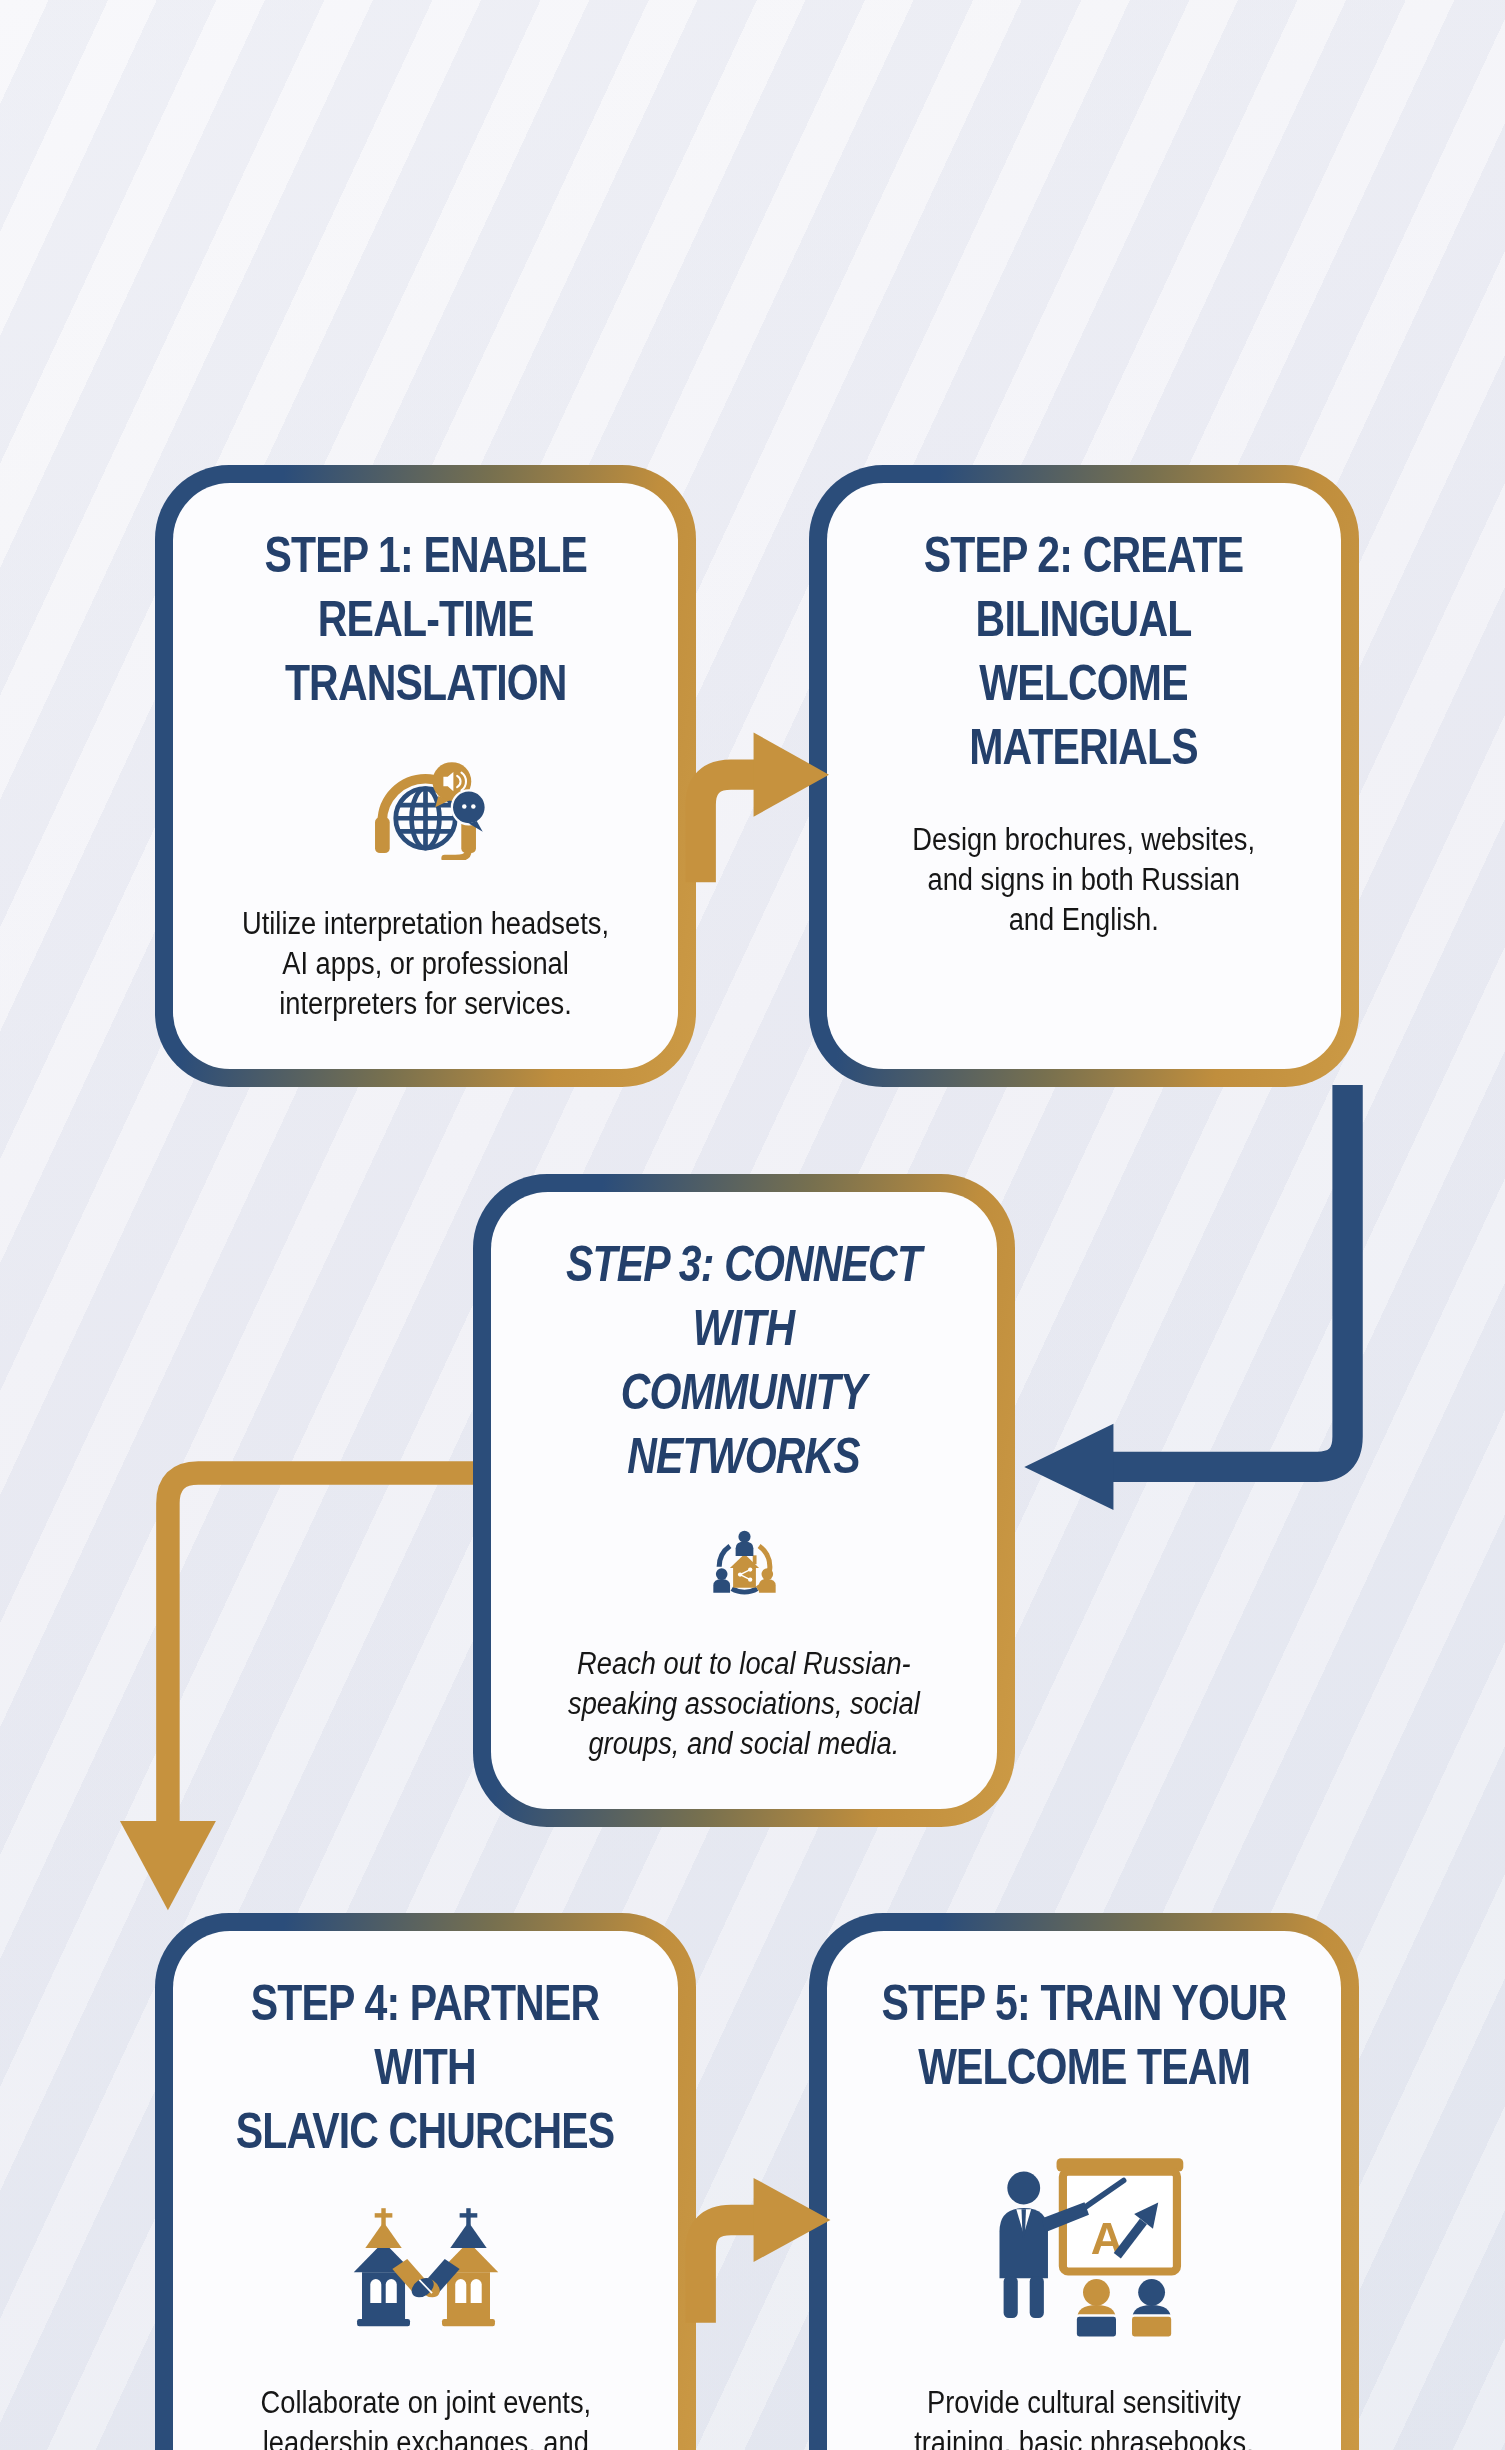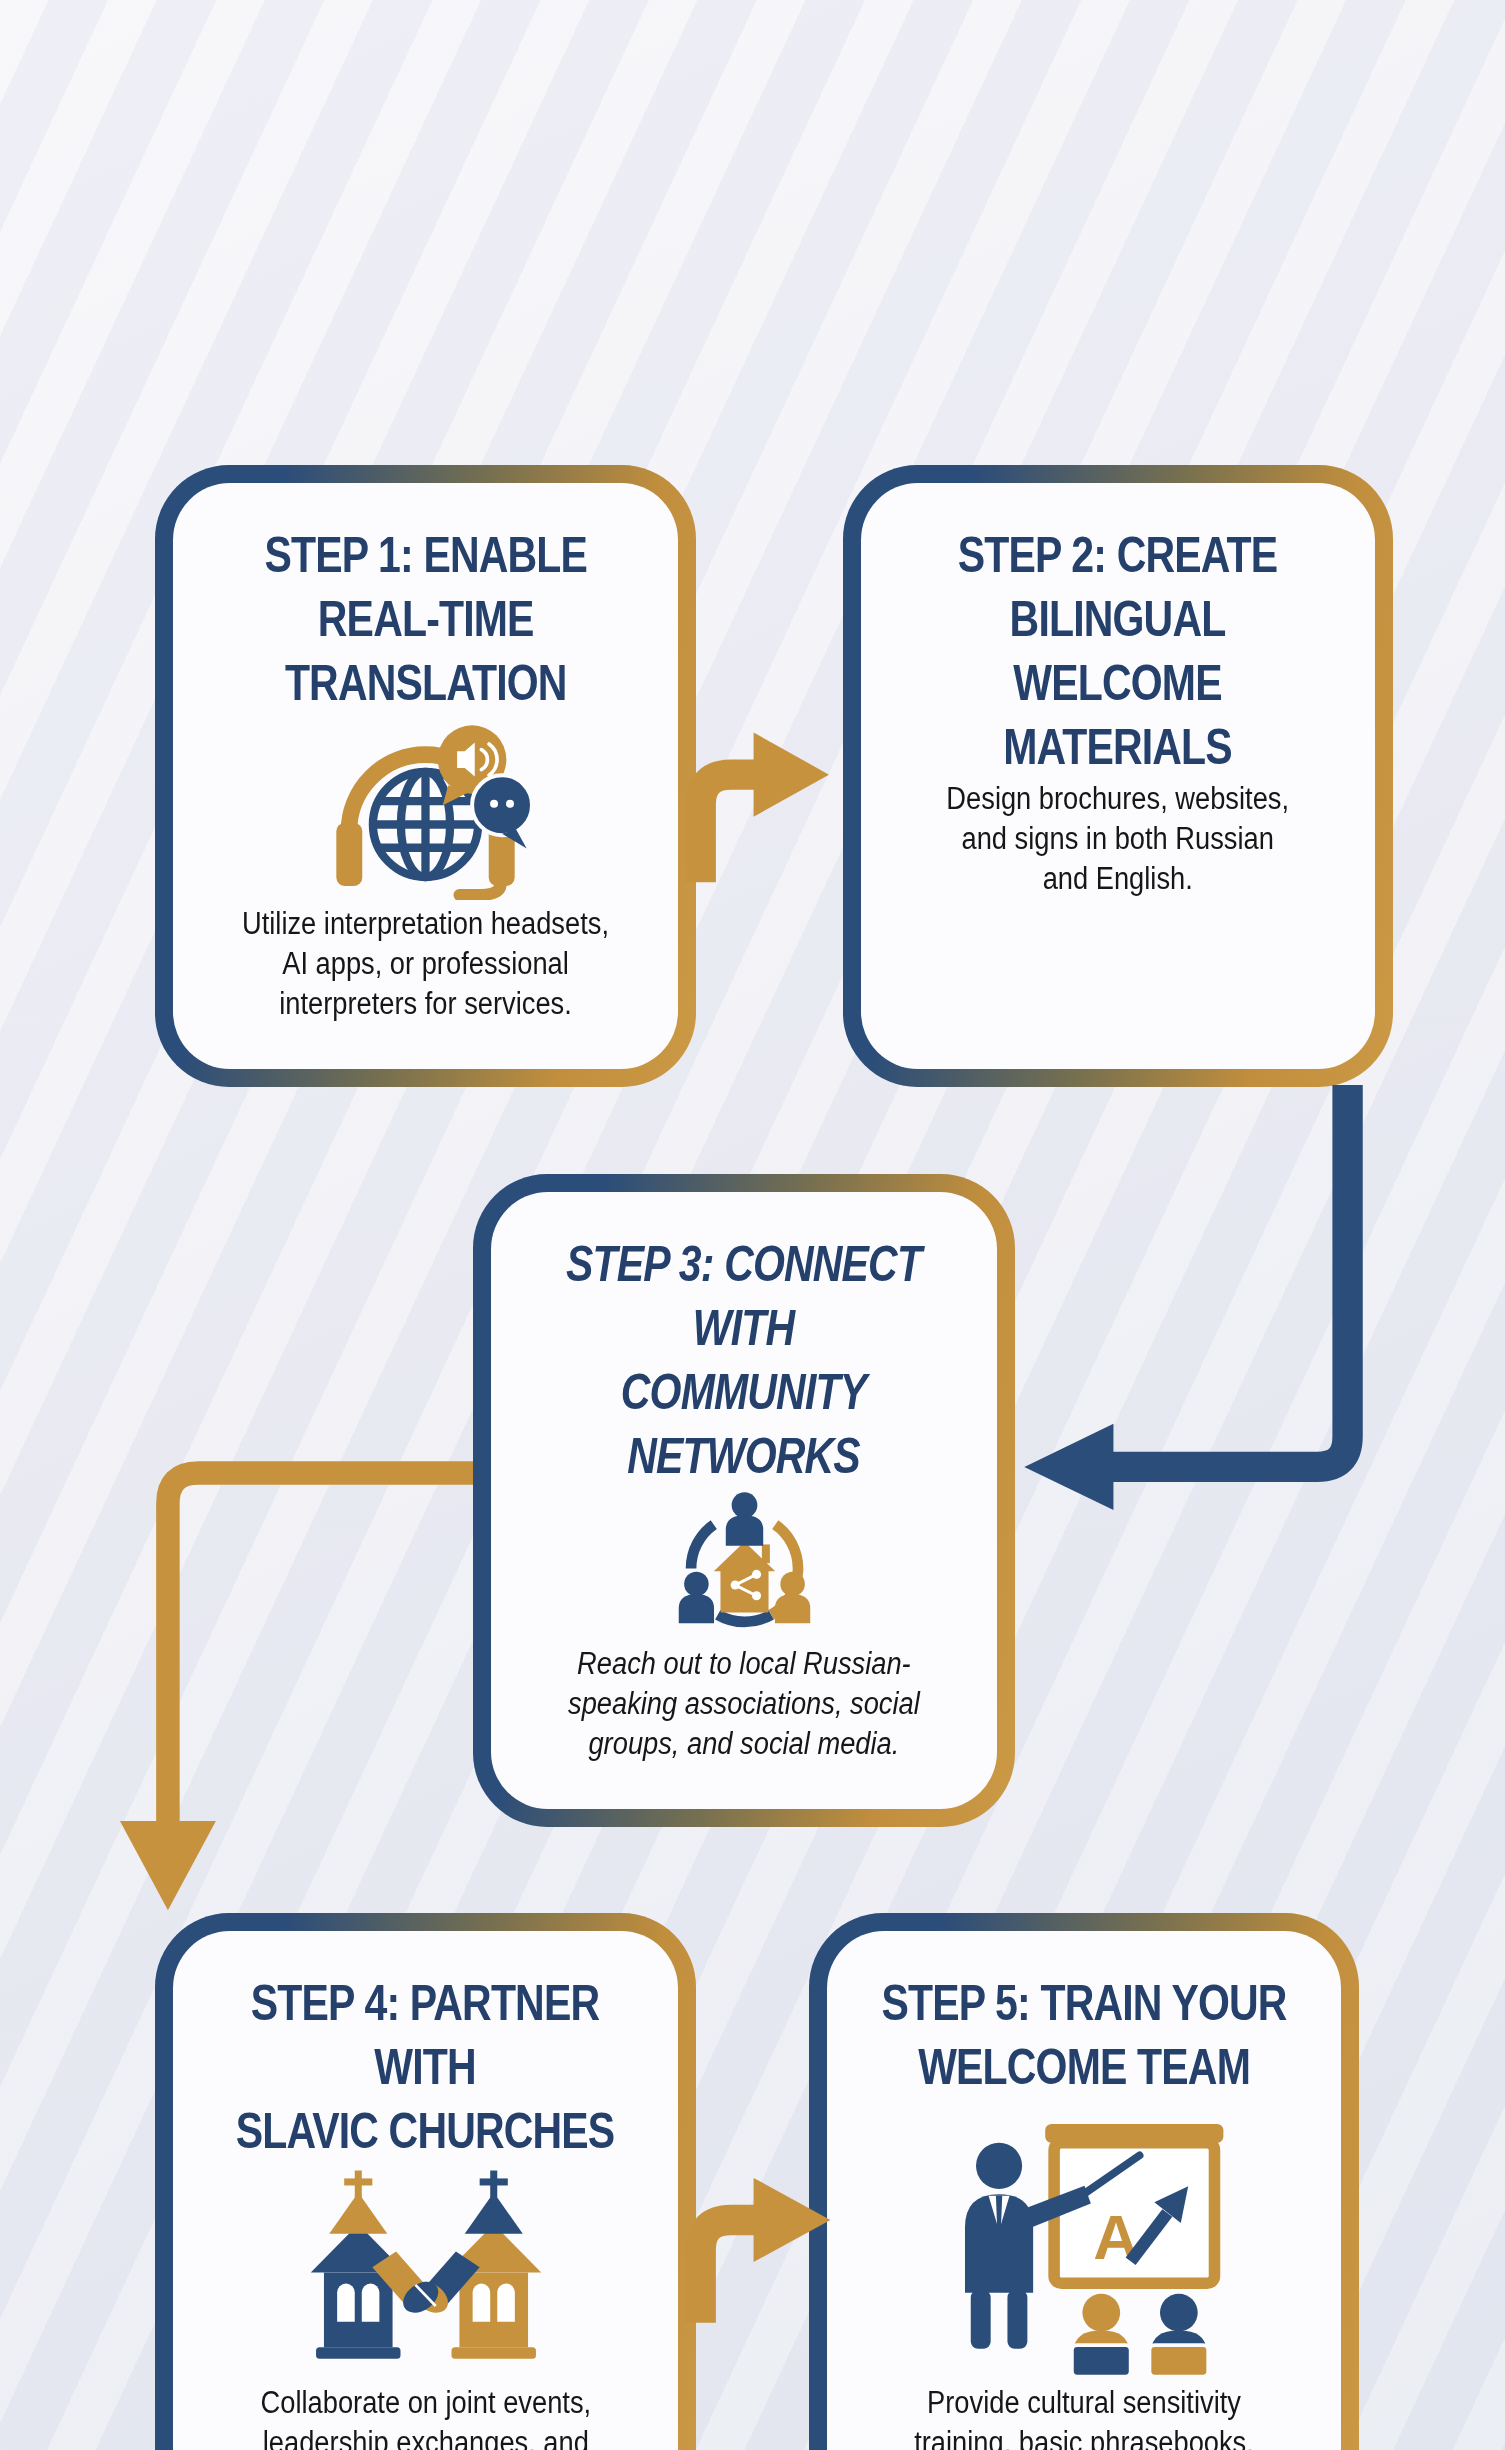--- a/index.html
+++ b/index.html
@@ -15,30 +15,30 @@
     pointer-events:none;
   }
   .title { position:absolute; top:81px; left:0; width:100%; text-align:center; font-weight:bold; z-index:2; }
   .title div { line-height:92px; letter-spacing:-1px; transform:scaleX(.88); white-space:nowrap; }
   .t1 { font-size:87px; color:#2D4F80; }
   .t2,.t3 { font-size:87px; color:#C6923E; }
 
   .card { position:absolute; border-radius:74px; padding:17.6px; box-sizing:border-box; z-index:2;
           background:linear-gradient(100deg,#2B4D7A 0%,#2B4D7A 20%,#77704F 52%,#C08E3D 78%,#CC9A45 100%); }
   .card-inner { width:100%; height:100%; background:#FCFCFE; border-radius:57px;
-                display:flex; flex-direction:column; align-items:center; overflow:hidden; }
+                display:flex; flex-direction:column; align-items:center; overflow:hidden;gap:41px; }
   .card h2 { margin:40px 4.9px 0; text-align:center; font-size:50px; line-height:1.28; color:#24406B;
              font-weight:bold; letter-spacing:-1px; transform:scaleX(.82); white-space:pre-line; }
   .card p  { margin:0 4.9px 45px; text-align:center; font-size:31px; line-height:1.30; color:#161616;
              transform:scaleX(.88); white-space:pre-line; }
   .icon-wrap { flex:1; display:flex; align-items:center; justify-content:center; width:100%; min-height:0; }
   .icon-wrap svg { max-height:96%; }
 
   .card1 { left:155px;  top:465px;  width:541px; height:622px; }
-  .card2 { left:809px; top:465px;  width:550px; height:622px;margin-left:34px; }
+  .card2 { left:809px; top:465px;  width:550px; height:622px; }
   .card3 { left:473px;  top:1174px; width:542px; height:653px;font-style:italic; }
   .card4 { left:155px;  top:1913px; width:541px; height:653px; }
   .card5 { left:809px; top:1913px; width:550px; height:653px; }
 
   .arrow { position:absolute; }
   .z1 { z-index:1; } .z3 { z-index:3; }
 
   .book-wrap { position:relative; width:338px; height:223px; }
   .book-wrap svg { width:100%; height:100%; }
   .book-text { position:absolute; text-align:center; font-weight:bold; white-space:pre-line; transform:scaleX(.9); }

